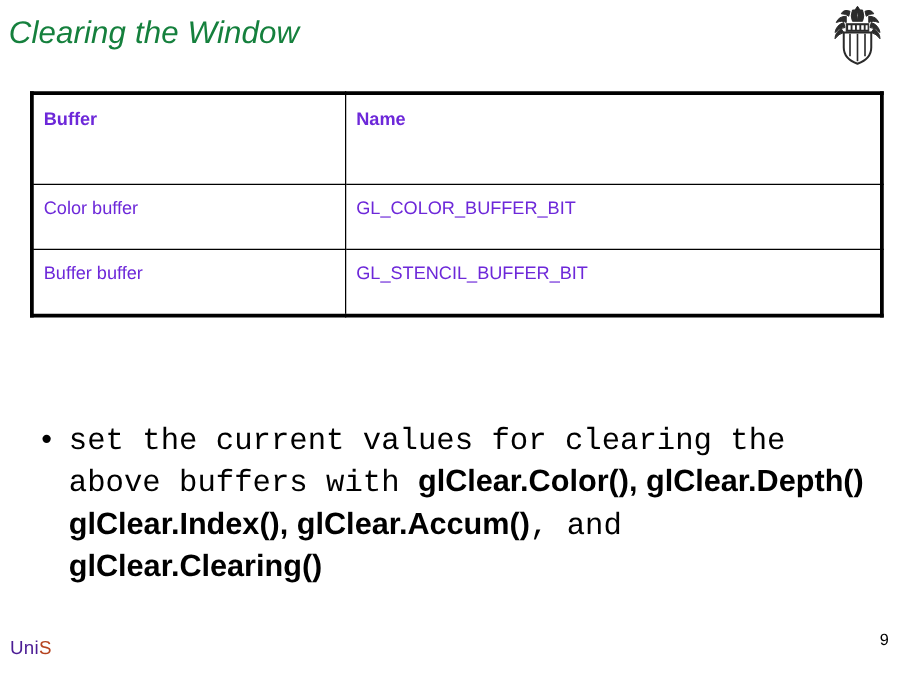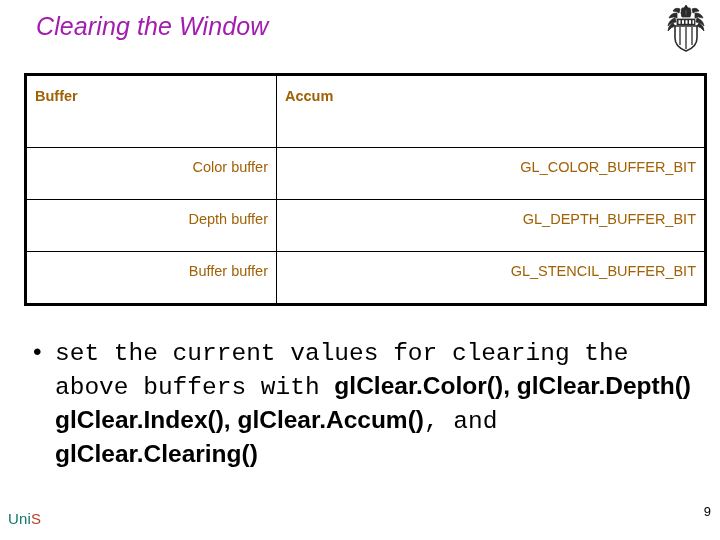--- a/index.html
+++ b/index.html
@@ -49,35 +49,34 @@
     table-layout: fixed;
     border: 3px solid #000000;
     background: #ffffff;
   }
   #buffer-table col.c1 { width: 251px; }
   #buffer-table col.c2 { width: 429px; }
   #buffer-table td {
     border: 1px solid #000000;
     padding: 0 8px;
     font-size: 14.5px;
-    color: #a16207;
+    color: #6d28d9;
     vertical-align: top;
     line-height: 1.2;
     background: #ffffff;
   }
   #buffer-table tr.header-row td {
     font-weight: bold;
     height: 59px;
     padding-top: 12px;
   }
   #buffer-table tr.data-row td {
     height: 40px;
     padding-top: 11px;
     font-weight: 400;
-    text-align: right;
   }
 
   
   #body-bullets {
     position: absolute;
     left: 24px;
     top: 336px;
     width: 680px;
   }
   .bullet-item {
@@ -100,35 +99,35 @@
   
   #footer-logo {
     position: absolute;
     left: 8px;
     top: 511px;
     font-size: 15px;
     font-weight: 400;
     line-height: 1;
     letter-spacing: 0.2px;
   }
-  #footer-logo .uni { color: #0f766e; }
+  #footer-logo .uni { color: #4c1d95; }
   #footer-logo .s   { color: #b5431f; }
   #page-number {
     position: absolute;
     right: 9px;
     top: 505px;
     font-size: 13px;
     color: #000000;
     line-height: 1;
   }
 </style>
 </head>
 <body>
 
-<div id="slide-title" style="color: #a21caf; margin-left: 29px;">Clearing the Window</div>
+<div id="slide-title" style="color: #15803d;">Clearing the Window</div>
 
 <div id="crest-logo">
   <svg viewBox="0 0 52 52" width="52" height="52" aria-hidden="true">
     <g fill="#2b2b2b" stroke="#2b2b2b" stroke-width="0.8">
 
       <path d="M26 3 l2 3 -2 2 -2-2 z" fill="#1f1f1f"></path>
       <path d="M20 7 q-5 -2 -7 2 q4 0 6 2 z"></path>
       <path d="M32 7 q5 -2 7 2 q-4 0 -6 2 z"></path>
       <path d="M17 11 q-6 0 -8 5 q5 -2 8 0 z"></path>
       <path d="M35 11 q6 0 8 5 q-5 -2 -8 0 z"></path>
@@ -158,29 +157,25 @@
 </div>
 
 <table id="buffer-table">
   <colgroup>
       <col class="c1">
       <col class="c2">
     </colgroup>
   <tbody>
     <tr class="header-row">
       <td>Buffer</td>
-      <td>Accum</td>
+      <td>Name</td>
     </tr>
     <tr class="data-row">
       <td>Color buffer</td>
       <td>GL_COLOR_BUFFER_BIT</td>
-    </tr>
-    <tr class="data-row">
-      <td>Depth buffer</td>
-      <td>GL_DEPTH_BUFFER_BIT</td>
     </tr>
     <tr class="data-row">
       <td>Buffer buffer</td>
       <td>GL_STENCIL_BUFFER_BIT</td>
     </tr>
   </tbody>
 </table>
 
 <div id="body-bullets">
   <div class="bullet-item">

